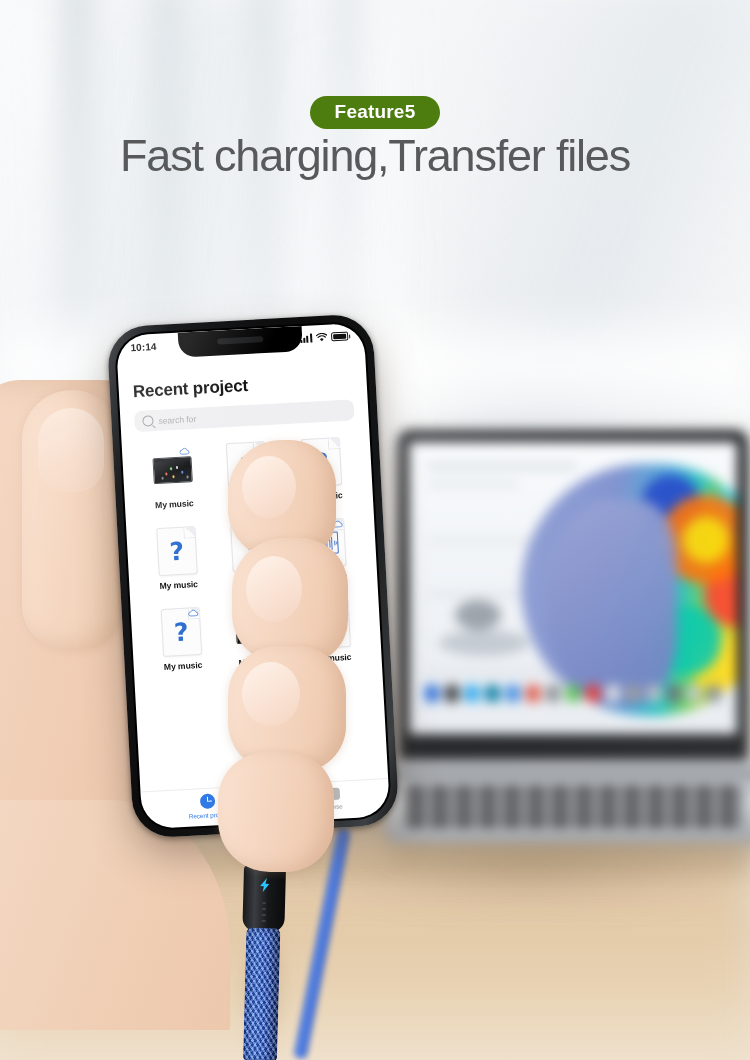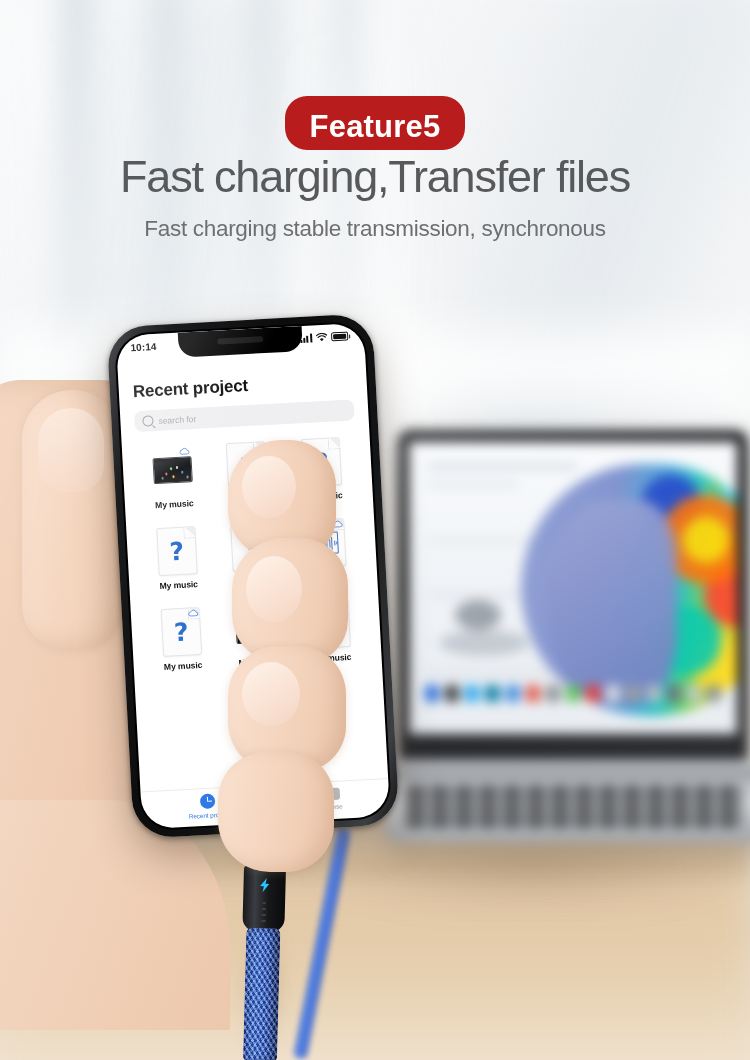--- a/index.html
+++ b/index.html
@@ -194,22 +194,22 @@
     background:
       repeating-linear-gradient(58deg,rgba(255,255,255,.30) 0 2px,rgba(0,0,0,.18) 2px 4.5px),
       repeating-linear-gradient(-58deg,rgba(255,255,255,.22) 0 2px,rgba(0,0,0,.20) 2px 4.5px),
       linear-gradient(90deg,#1746b8,#3a74f0 30%,#2b5fe0 60%,#12379c 100%);
     box-shadow:inset -5px 0 9px rgba(0,0,0,.32);}
   .cable-shadow{position:absolute;left:6px;top:110px;width:54px;height:130px;
     background:radial-gradient(ellipse at 50% 40%,rgba(120,95,70,.22),rgba(0,0,0,0) 70%);filter:blur(7px);}
 
   
   .header{position:absolute;left:0;right:0;top:0;z-index:20;text-align:center;}
-  .badge{display:inline-block;margin-top:96px;background:#b91c1c;color:#fff;border-radius:22px;
-    padding:15px 25px 8px;font-size:31px;font-weight:bold;letter-spacing:.2px;line-height:1;}
+  .badge{display:inline-block;margin-top:96px;background:#4d7c0f;color:#fff;border-radius:22px;
+    padding:6px 25px 8px;font-size:19px;font-weight:bold;letter-spacing:.2px;line-height:1;}
   .h1{margin-top:4px;font-size:45px;color:#58595b;letter-spacing:-1.2px;line-height:1;font-weight:normal;}
   .h2{margin-top:17px;font-size:22.5px;color:#6d6f71;letter-spacing:-.3px;font-weight:normal;}
 </style>
 </head>
 <body>
 
 <div class="stage">
 
   <div class="bg-base"></div>
   <div class="bg-window"></div>
@@ -471,16 +471,15 @@
     <svg class="bolt" viewBox="0 0 20 20">
       <path d="M12.4 2 5.2 11.3h4.1L8 18l7.2-9.4h-4.2z" fill="#27c6ff"></path>
     </svg>
     <div class="conn-grooves"></div>
     <div class="braid"></div>
   </div>
 
   <div class="header">
     <div class="badge">Feature5</div>
     <div class="h1">Fast charging,Transfer files</div>
-    <div class="h2">Fast charging stable transmission, synchronous</div>
   </div>
 
 </div>
 
 </body></html>

